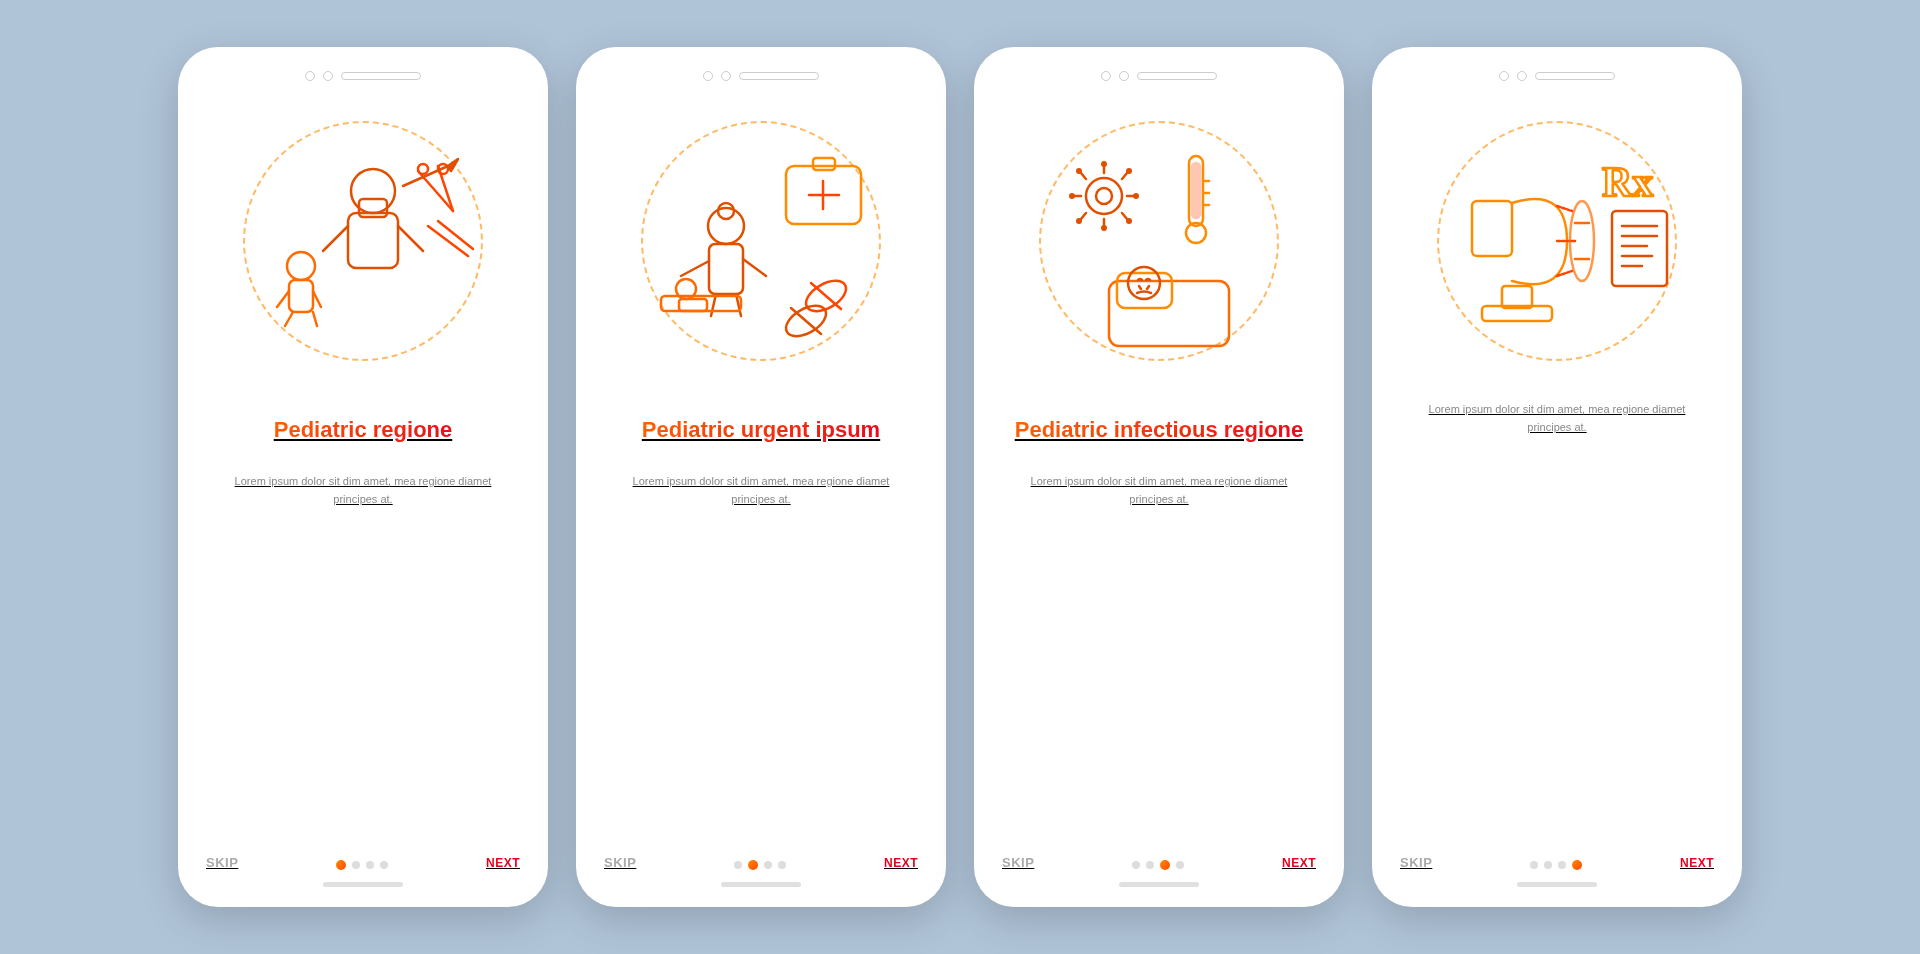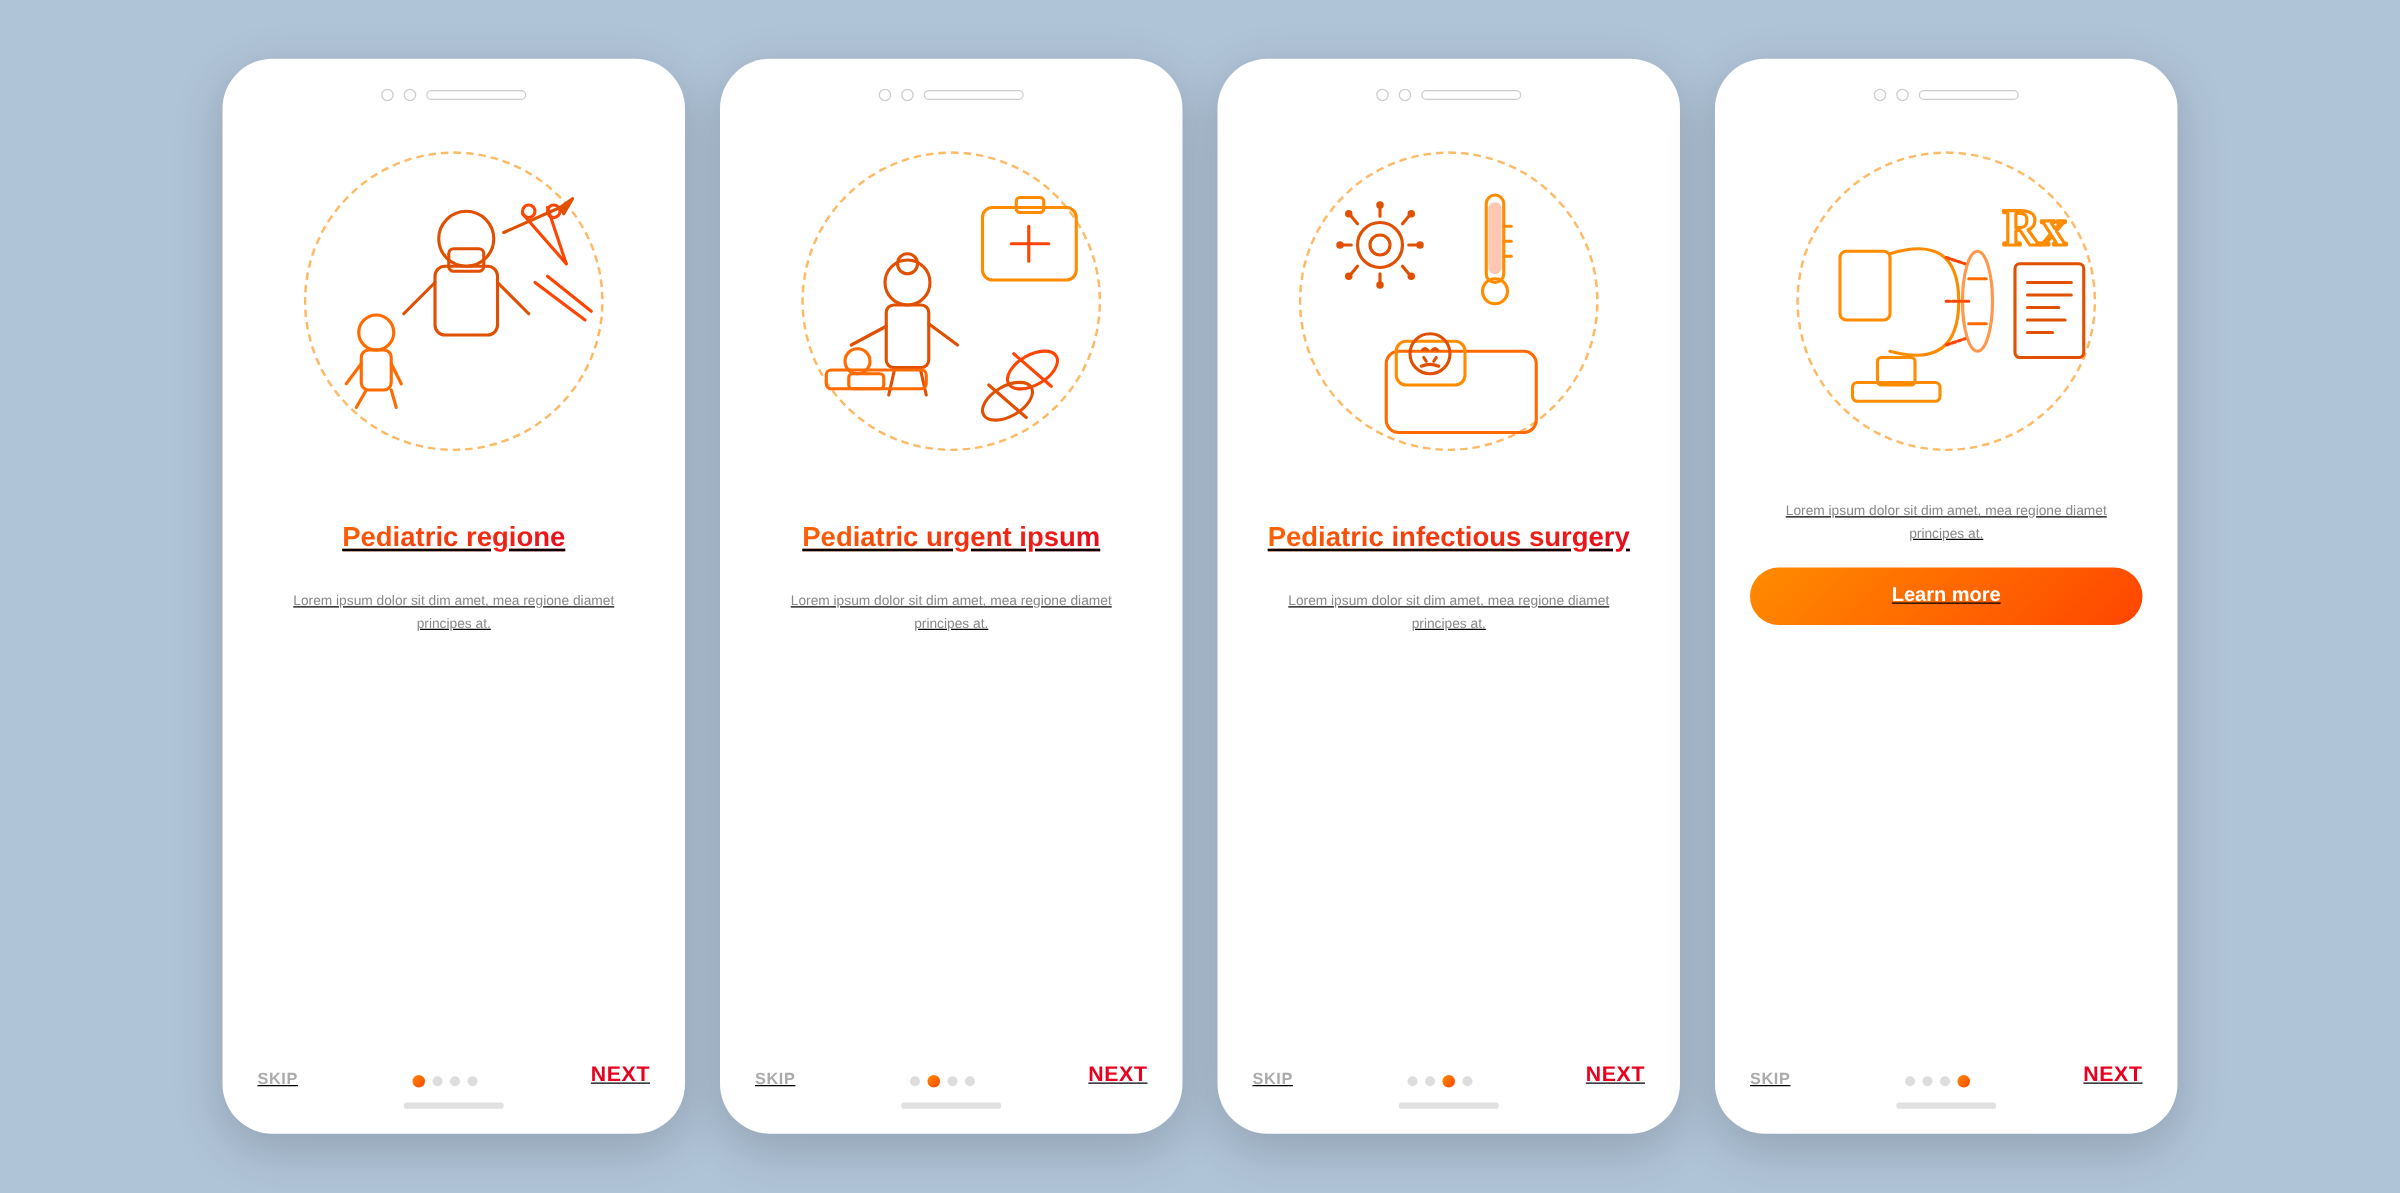--- a/index.html
+++ b/index.html
@@ -156,21 +156,21 @@
       background: #ddd;
     }
 
     .nav-dot.active {
       background: linear-gradient(135deg, #ff8c00, #ff4500);
       width: 10px;
       height: 10px;
     }
 
     .nav-next {
-      font-size: 17px;
+      font-size: 12px;
       color: #e8001e;
       font-weight: 700;
       letter-spacing: 0.5px;
     }
 
     .bottom-handle {
       width: 80px;
       height: 5px;
       background: #e0e0e0;
       border-radius: 3px;
@@ -365,21 +365,21 @@
           <line x1="110" y1="175" x2="112" y2="178" stroke="#e05000"></line>
           <line x1="120" y1="175" x2="118" y2="178" stroke="#e05000"></line>
           <path d="M108 182 Q115 179 122 182" stroke="#e05000"></path>
 
           <path d="M109 169 Q111 167 113 169" stroke="#e05000"></path>
           <path d="M117 169 Q119 167 121 169" stroke="#e05000"></path>
         </g>
       </svg>
     </div>
 
-    <div class="card-title">Pediatric infectious surgery</div>
+    <div class="card-title">Pediatric infectious regione</div>
     <div class="card-description">Lorem ipsum dolor sit dim amet, mea regione diamet principes at.</div>
     <div class="btn-spacer"></div>
 
     <div class="card-nav">
       <span class="nav-skip">SKIP</span>
       <div class="nav-dots">
         <div class="nav-dot"></div>
         <div class="nav-dot"></div>
         <div class="nav-dot active"></div>
         <div class="nav-dot"></div>
@@ -423,21 +423,20 @@
 
           <ellipse cx="155" cy="130" rx="12" ry="40" stroke="#ff6b00" opacity="0.7"></ellipse>
           <line x1="148" y1="112" x2="162" y2="112" stroke="#ff6b00"></line>
           <line x1="148" y1="148" x2="162" y2="148" stroke="#ff6b00"></line>
         </g>
       </svg>
     </div>
 
     <div class="card-description">Lorem ipsum dolor sit dim amet, mea regione diamet principes at.</div>
 
-    <button class="learn-more-btn">Learn more</button>
 
     <div class="card-nav">
       <span class="nav-skip">SKIP</span>
       <div class="nav-dots">
         <div class="nav-dot"></div>
         <div class="nav-dot"></div>
         <div class="nav-dot"></div>
         <div class="nav-dot active"></div>
       </div>
       <span class="nav-next">NEXT</span>

